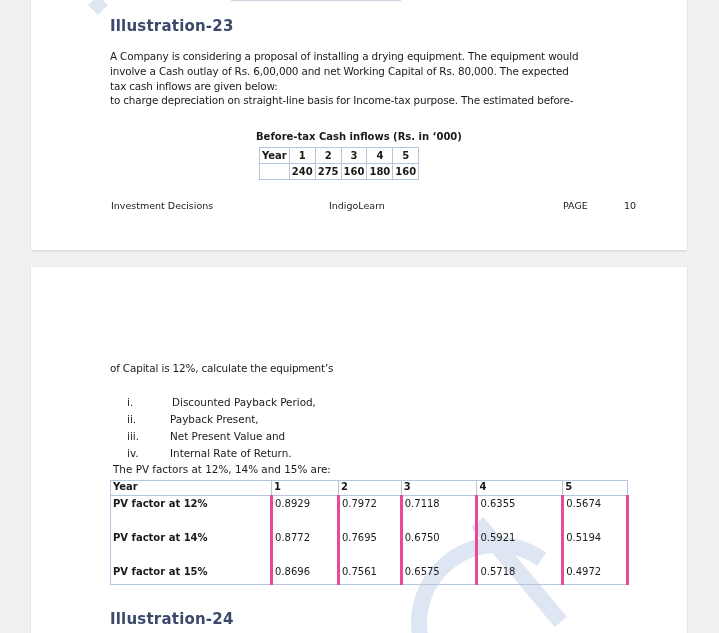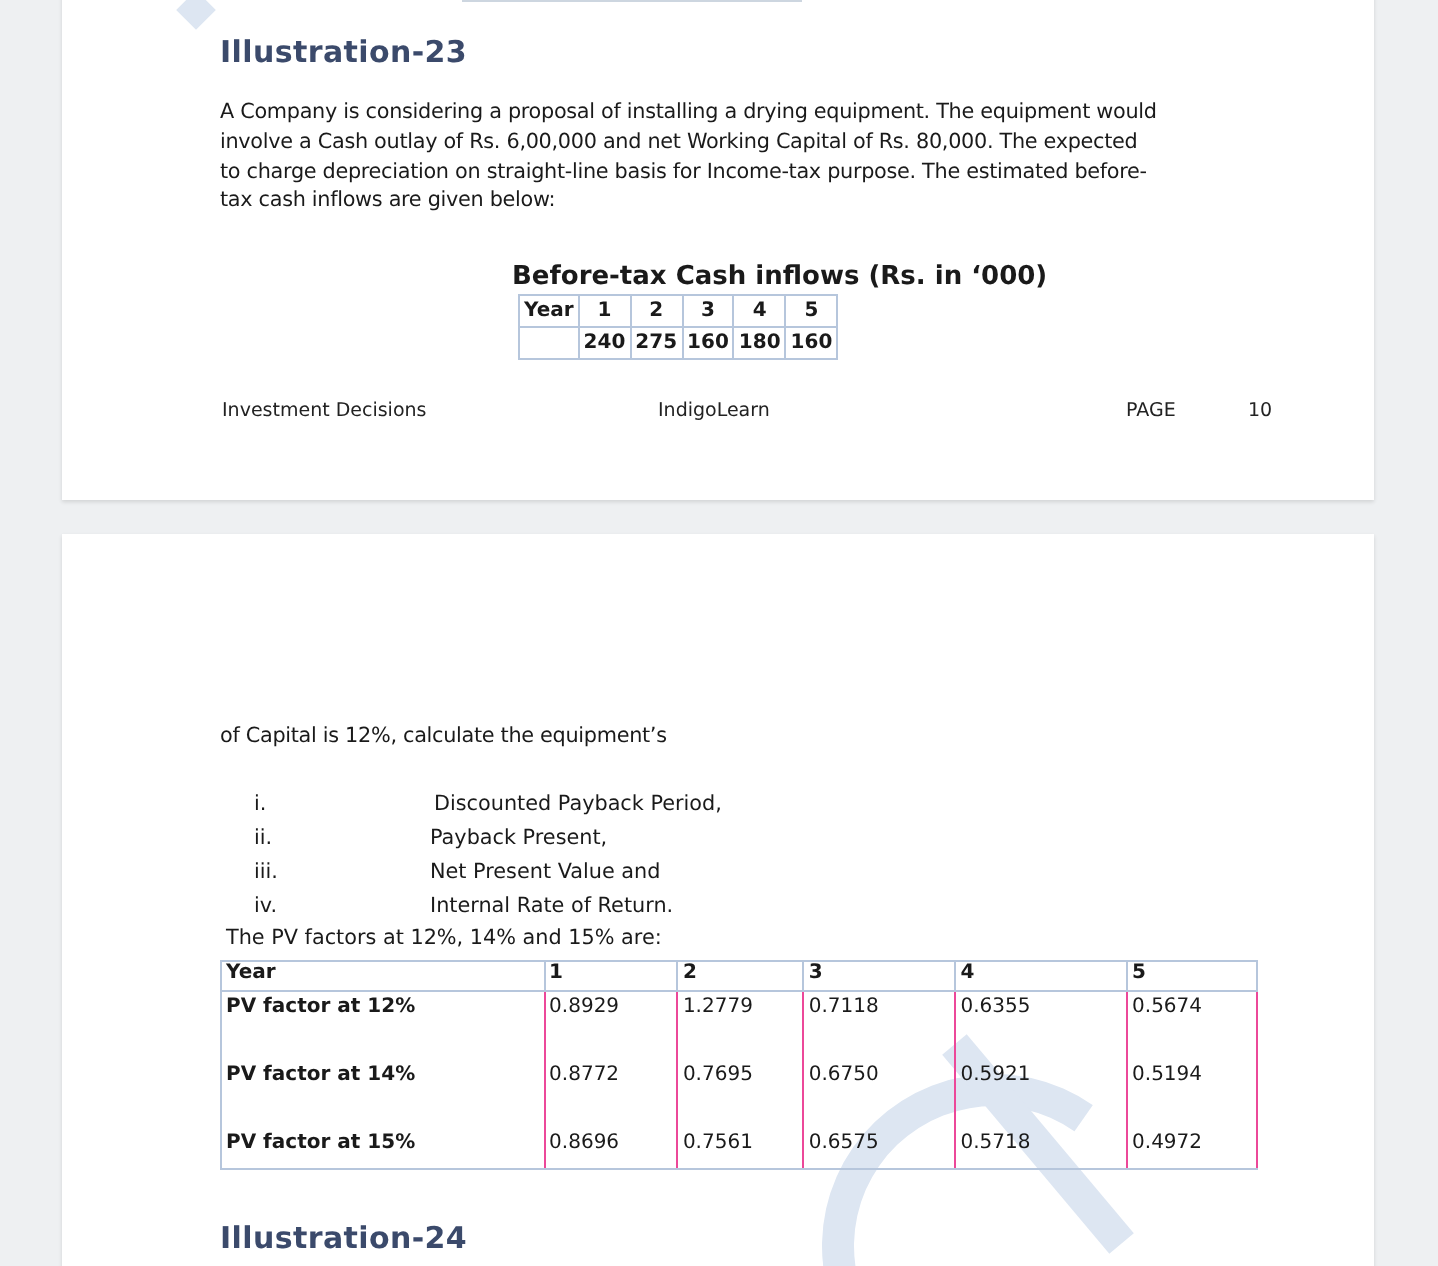--- a/index.html
+++ b/index.html
@@ -12,51 +12,51 @@
   .page {
     position: absolute; left: 31px; width: 656px; background: #ffffff;
     box-shadow: 0 1px 2px rgba(0,0,0,0.12);
   }
   #page1 { top: -10px; height: 260px; }
   #page2 { top: 267px; height: 380px; }
   .top-strip { position: absolute; left: 200px; top: 10px; width: 170px; height: 1px; background: #cdd6e0; }
   .wm-tip { position: absolute; left: 60px; top: 8px; width: 14px; height: 14px; background: #dde6f2; transform: rotate(45deg); }
   .heading { position: absolute; left: 79px; font-size: 15px; font-weight: bold; color: #3b4a6b; letter-spacing: 0.2px; }
   .para { position: absolute; left: 79px; width: 520px; font-size: 10.4px; line-height: 14.8px; letter-spacing: -0.15px; }
-  .cf-title { position: absolute; left: 225px; top: 141px; font-size: 13px; font-weight: bold; }
+  .cf-title { position: absolute; left: 225px; top: 141px; font-size: 10px; font-weight: bold; }
   table.cf { position: absolute; left: 228px; top: 157px; border-collapse: collapse; font-size: 10px; font-weight: bold; }
   table.cf td { border: 1px solid #b6c6dc; padding: 0 2px; height: 15px; text-align: center; }
   .footer { position: absolute; top: 210px; font-size: 9.5px; color: #222; }
   .list { position: absolute; left: 79px; top: 127px; font-size: 10.4px; line-height: 17px; }
   .list .row { position: relative; height: 17px; }
   .list .num { position: absolute; left: 17px; }
-  .list .txt { position: absolute; left: 60px; white-space: nowrap; margin-left: 45px; }
+  .list .txt { position: absolute; left: 60px; white-space: nowrap; }
   .pv-intro { position: absolute; left: 82px; top: 196px; font-size: 10.4px; }
   table.pv { position: absolute; left: 79px; top: 213px; width: 519px; border-collapse: collapse; font-size: 10px; }
-  table.pv td { border-left: 1px solid #b6c6dc; border-right: 1px solid #ec4899; padding: 0 2px; vertical-align: top; }
+  table.pv td { border-left: 1px solid #b6c6dc; border-right: 3px solid #ec4899; padding: 0 2px; vertical-align: top; }
   table.pv tr.hdr td { border: 1px solid #b6c6dc; font-weight: bold; height: 14px; }
   table.pv tr.r1 td { border-top: 1px solid #b6c6dc; height: 32px; padding-top: 2px; }
   table.pv tr.r2 td { height: 32px; padding-top: 2px; }
   table.pv tr.r3 td { height: 18px; padding-top: 2px; border-bottom: 1px solid #b6c6dc; }
   table.pv td.lbl { font-weight: bold; }
   .wm-arc { position: absolute; left: 380px; top: 270px; width: 140px; height: 140px; border: 16px solid #dde6f2; border-radius: 50%; border-right-color: transparent; border-bottom-color: transparent; transform: rotate(-10deg); }
   .wm-bar { position: absolute; left: 480px; top: 240px; width: 16px; height: 130px; background: #dde6f2; transform: rotate(-40deg); }
 </style>
 </head>
 <body>
 
 <div class="page" id="page1">
   <div class="wm-tip"></div>
   <div class="top-strip"></div>
   <div class="heading" style="top:27px">Illustration-23</div>
   <div class="para" style="top:59px">
     <div>A Company is considering a proposal of installing a drying equipment. The equipment would</div>
     <div>involve a Cash outlay of Rs. 6,00,000 and net Working Capital of Rs. 80,000. The expected</div>
+    <div>tax cash inflows are given below:</div>
     <div>to charge depreciation on straight-line basis for Income-tax purpose. The estimated before-</div>
-    <div>tax cash inflows are given below:</div>
   </div>
   <div class="cf-title">Before-tax Cash inflows (Rs. in ‘000)</div>
   <table class="cf">
     <tbody>
         <tr>
       <td>Year</td>
       <td>1</td>
       <td>2</td>
       <td>3</td>
       <td>4</td>
@@ -117,21 +117,21 @@
       <td>Year</td>
       <td>1</td>
       <td>2</td>
       <td>3</td>
       <td>4</td>
       <td>5</td>
     </tr>
     <tr class="r1">
       <td class="lbl">PV factor at 12%</td>
       <td>0.8929</td>
-      <td>1.2779</td>
+      <td>0.7972</td>
       <td>0.7118</td>
       <td>0.6355</td>
       <td>0.5674</td>
     </tr>
     <tr class="r2">
       <td class="lbl">PV factor at 14%</td>
       <td>0.8772</td>
       <td>0.7695</td>
       <td>0.6750</td>
       <td>0.5921</td>

